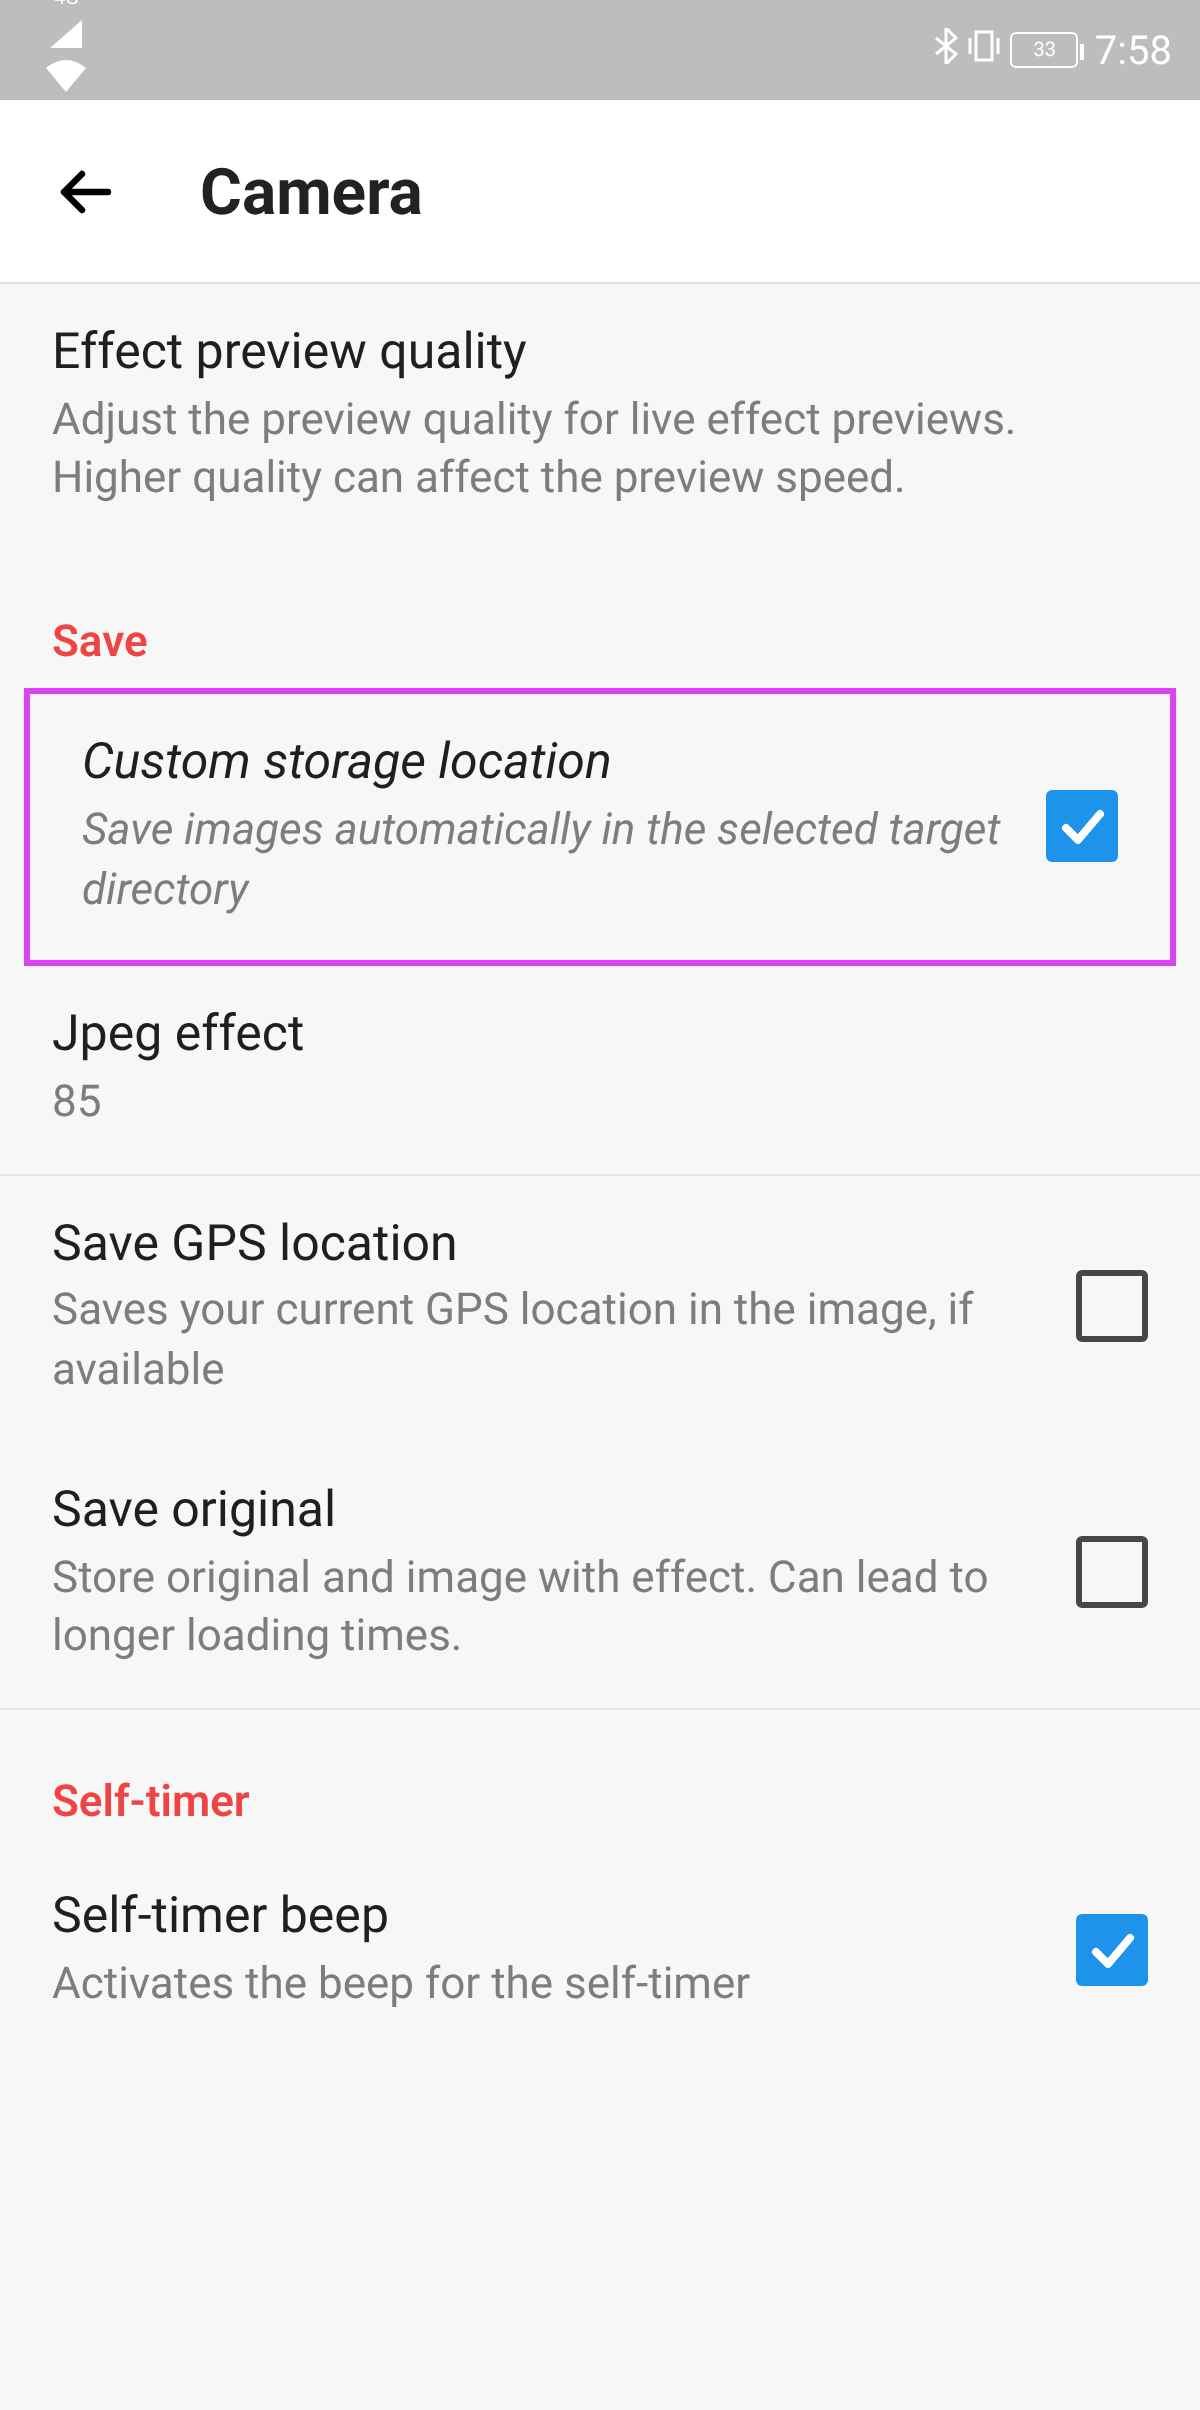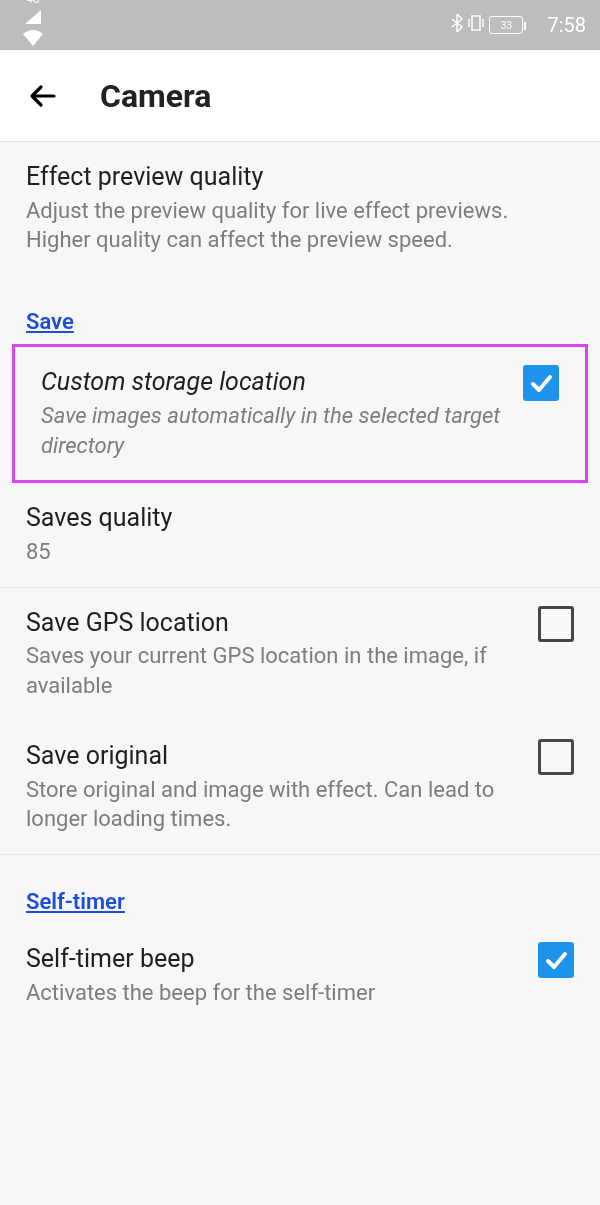--- a/index.html
+++ b/index.html
@@ -10,26 +10,26 @@
 .volte-badge { border: 1.5px solid #fff; border-radius: 3px; padding: 0 3px; font-size: 10px; font-weight: 600; letter-spacing: .5px; }
 .sup46 { font-size: 10px; line-height: 9px; display: inline-block; }
 .signal-icon svg, .wifi-icon svg { display:block; }
 .kbps { display: flex; flex-direction: column; line-height: 11px; font-size: 11px; }
 .battery-box { border:1.5px solid #fff; border-radius:3px; width:34px; height:18px; display:flex; align-items:center; justify-content:center; font-size:10px; position:relative;}
 .battery-box::after{content:""; position:absolute; right:-4px; top:5px; width:2px; height:8px; background:#fff;}
 .header { background: #fff; height: 92px; display: flex; align-items: center; padding: 0 26px; gap: 40px; border-bottom: 1px solid #e0e0e0; }
 .back-icon { width: 34px; height: 34px; display:flex; align-items:center; justify-content:center; }
 .header-title { font-size: 32px; font-weight: 700; }
 .content { }
-.setting { padding: 18px 26px 20px 26px; border-bottom: 1px solid #e7e7e7; display: flex; }
+.setting { padding: 18px 26px 20px 26px; border-bottom: 1px solid #e7e7e7; display: flex; align-items: center; }
 .setting.noborder { border-bottom: none; }
 .setting-texts { flex: 1; }
 .setting-title { font-size: 25px; color: #1f1f1f; line-height: 1.35; }
 .setting-sub { font-size: 22px; color: #7d7d7d; line-height: 1.35; margin-top: 2px; }
-.section-header { font-size: 22px; font-weight: 600; color: #1d4ed8; padding: 34px 26px 10px 26px; text-decoration: underline; }
+.section-header { font-size: 22px; font-weight: 600; color: #ef4444; padding: 34px 26px 10px 26px; }
 .checkbox { width: 36px; height: 36px; border: 3px solid #474747; border-radius: 3px; flex-shrink: 0; margin-left: 18px; }
 .checkbox.checked { border: none; background: #1e93eb; display:flex; align-items:center; justify-content:center; }
 .checkbox.checked svg { display:block; }
 .highlight-box { border: 3px solid #d946ef; margin: 0 12px; font-style: italic; }
 .highlight-box .setting { border-bottom: none; }
 </style>
 </head>
 <body>
 
 <div class="statusbar">
@@ -60,21 +60,21 @@
     <span>
       <svg width="18" height="18" viewBox="0 0 18 18">
           <rect x="5" y="2" width="8" height="14" stroke="#fff" stroke-width="1.5" fill="none"></rect>
           <line x1="2" y1="5" x2="2" y2="13" stroke="#fff" stroke-width="1.5"></line>
           <line x1="16" y1="5" x2="16" y2="13" stroke="#fff" stroke-width="1.5"></line>
         </svg>
     </span>
     <span class="battery-box">
         <span>33</span>
       </span>
-    <span style="font-size:20px; margin-left:20px;">7:58</span>
+    <span style="font-size:20px; margin-left:4px;">7:58</span>
   </div>
 </div>
 
 <div class="header">
   <span class="back-icon">
     <svg width="34" height="34" viewBox="0 0 34 34">
         <path d="M28 17 H6 M6 17 L15 8 M6 17 L15 26" stroke="#000" stroke-width="3.2" fill="none" stroke-linecap="round" stroke-linejoin="round"></path>
       </svg>
   </span>
   <span class="header-title">Camera</span>
@@ -101,21 +101,21 @@
         <svg width="26" height="26" viewBox="0 0 26 26">
             <path d="M5 14 L11 20 L22 7" stroke="#fff" stroke-width="4" fill="none" stroke-linecap="round" stroke-linejoin="round"></path>
           </svg>
       </div>
     </div>
   </div>
 
 
   <div class="setting">
     <div class="setting-texts">
-      <div class="setting-title">Saves quality</div>
+      <div class="setting-title">Jpeg effect</div>
       <div class="setting-sub">85</div>
     </div>
   </div>
 
   <div class="setting noborder">
     <div class="setting-texts">
       <div class="setting-title">Save GPS location</div>
       <div class="setting-sub">Saves your current GPS location in the image, if available</div>
     </div>
     <div class="checkbox"></div>

